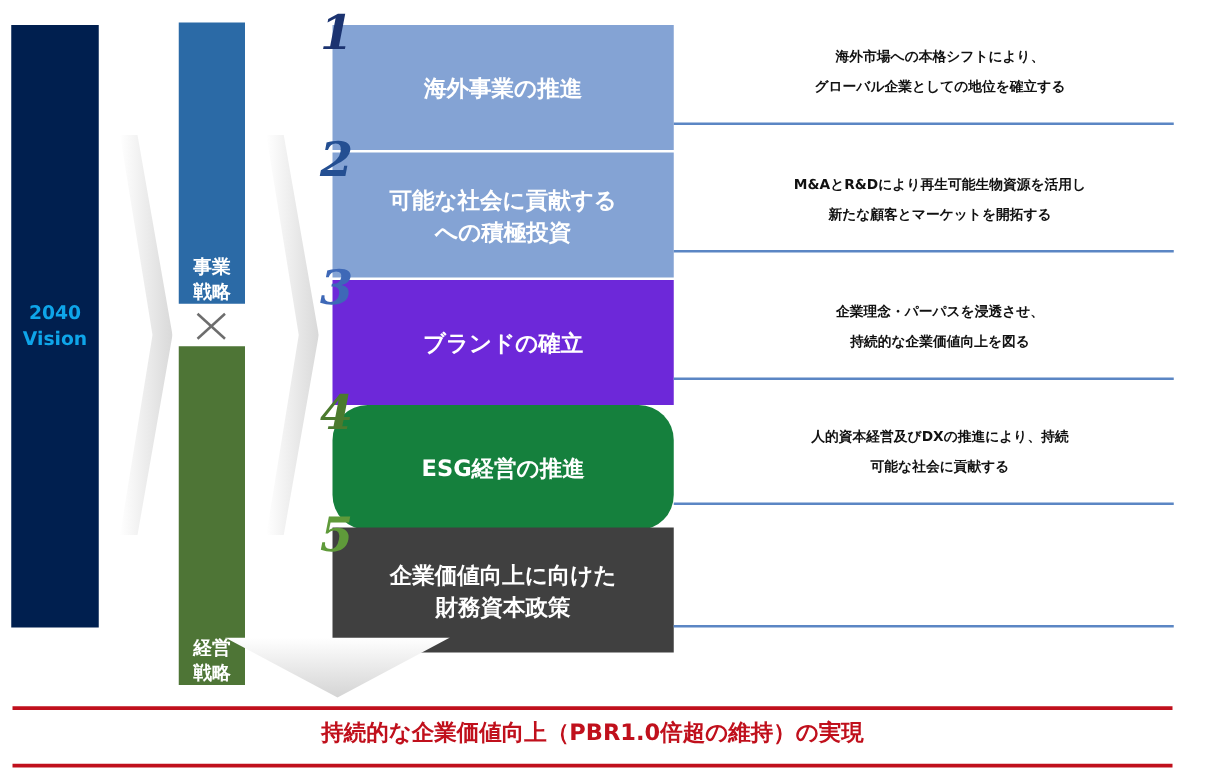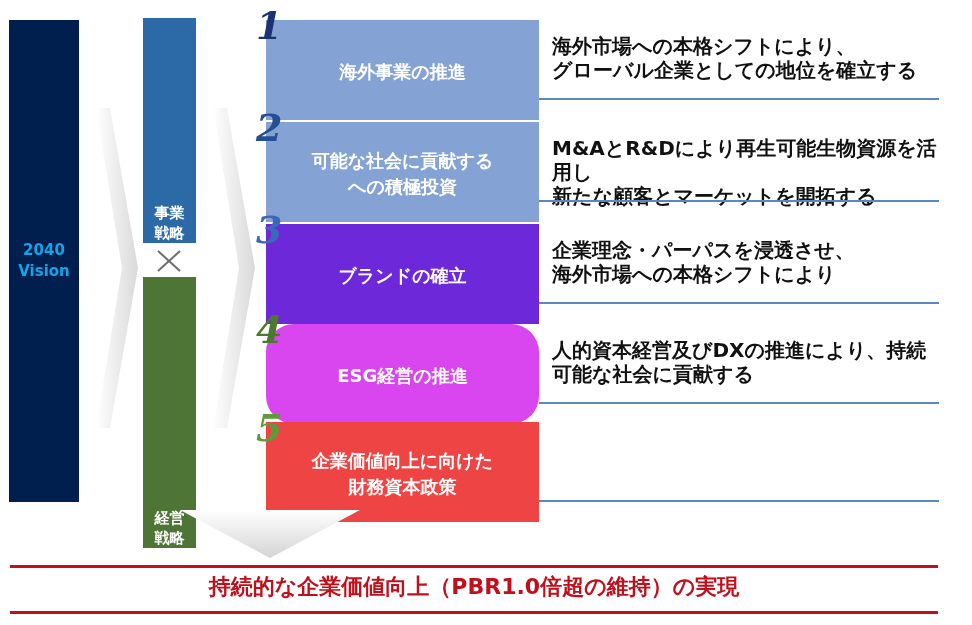--- a/index.html
+++ b/index.html
@@ -28,29 +28,29 @@
     position: absolute; left: -10px; top: -14px; font-family: "DejaVu Serif", serif;
     font-style: italic; font-weight: bold; font-size: 38px; line-height: 40px;
   }
   .row .box {
     position: absolute; left: 0; top: 0; width: 273px; height: 100px; color: #fff;
     display: flex; align-items: center; justify-content: center; text-align: center;
     font-weight: bold; font-size: 18px; line-height: 26px; white-space: pre-line; padding-top: 4px;
   }
   .row .desc {
     position: absolute; left: 286px; top: 14px; width: 400px; color: #111;
-    font-weight: bold; font-size: 20px; line-height: 24px; white-space: pre-line;
+    font-weight: bold; font-size: 11px; line-height: 24px; white-space: pre-line; text-align: center;
   }
   .row .rule { position: absolute; left: 273px; top: 78px; width: 400px; height: 2px; background: #5b86c4; }
 
   .down-chev { position: absolute; left: 180px; top: 510px; }
   .red-line { position: absolute; left: 10px; width: 928px; height: 3px; background: #c0101c; }
   .conclusion {
     position: absolute; left: 10px; top: 573px; width: 928px; text-align: center;
-    color: #c0101c; font-weight: bold; font-size: 22px; line-height: 28px;
+    color: #c0101c; font-weight: bold; font-size: 18px; line-height: 28px;
   }
 </style>
 </head>
 <body>
 
 <svg width="0" height="0" style="position:absolute">
   <defs>
     <linearGradient id="chevGrad" x1="0" y1="0" x2="1" y2="0">
       <stop offset="0" stop-color="#ffffff"></stop>
       <stop offset="1" stop-color="#d9d9d9"></stop>
@@ -108,34 +108,34 @@
   <div class="num" style="color:#244f92;">2</div>
   <div class="desc">M&amp;AとR&amp;Dにより再生可能生物資源を活用し
 新たな顧客とマーケットを開拓する</div>
   <div class="rule"></div>
 </div>
 
 <div class="row" style="top:224px;">
   <div class="box" style="background:#6d28d9;"><span>ブランドの確立</span></div>
   <div class="num" style="color:#3e68b7;">3</div>
   <div class="desc">企業理念・パーパスを浸透させ、
-海外市場への本格シフトにより</div>
+持続的な企業価値向上を図る</div>
   <div class="rule"></div>
 </div>
 
 <div class="row" style="top:324px;">
-  <div class="box" style="background:#d946ef;border-radius:28px;"><span>ESG経営の推進</span></div>
+  <div class="box" style="background:#15803d;border-radius:28px;"><span>ESG経営の推進</span></div>
   <div class="num" style="color:#4b7a2e;">4</div>
   <div class="desc">人的資本経営及びDXの推進により、持続
 可能な社会に貢献する</div>
   <div class="rule"></div>
 </div>
 
 <div class="row" style="top:422px;">
-  <div class="box" style="background:#ef4444;"><span>企業価値向上に向けた
+  <div class="box" style="background:#404040;"><span>企業価値向上に向けた
 財務資本政策</span></div>
   <div class="num" style="color:#5f9a3a;">5</div>
   <div class="rule"></div>
 </div>
 
 <div class="down-chev">
   <svg width="180" height="50">
       <polygon points="0,0 180,0 90,48" fill="url(#downGrad)"></polygon>
     </svg>
 </div>

